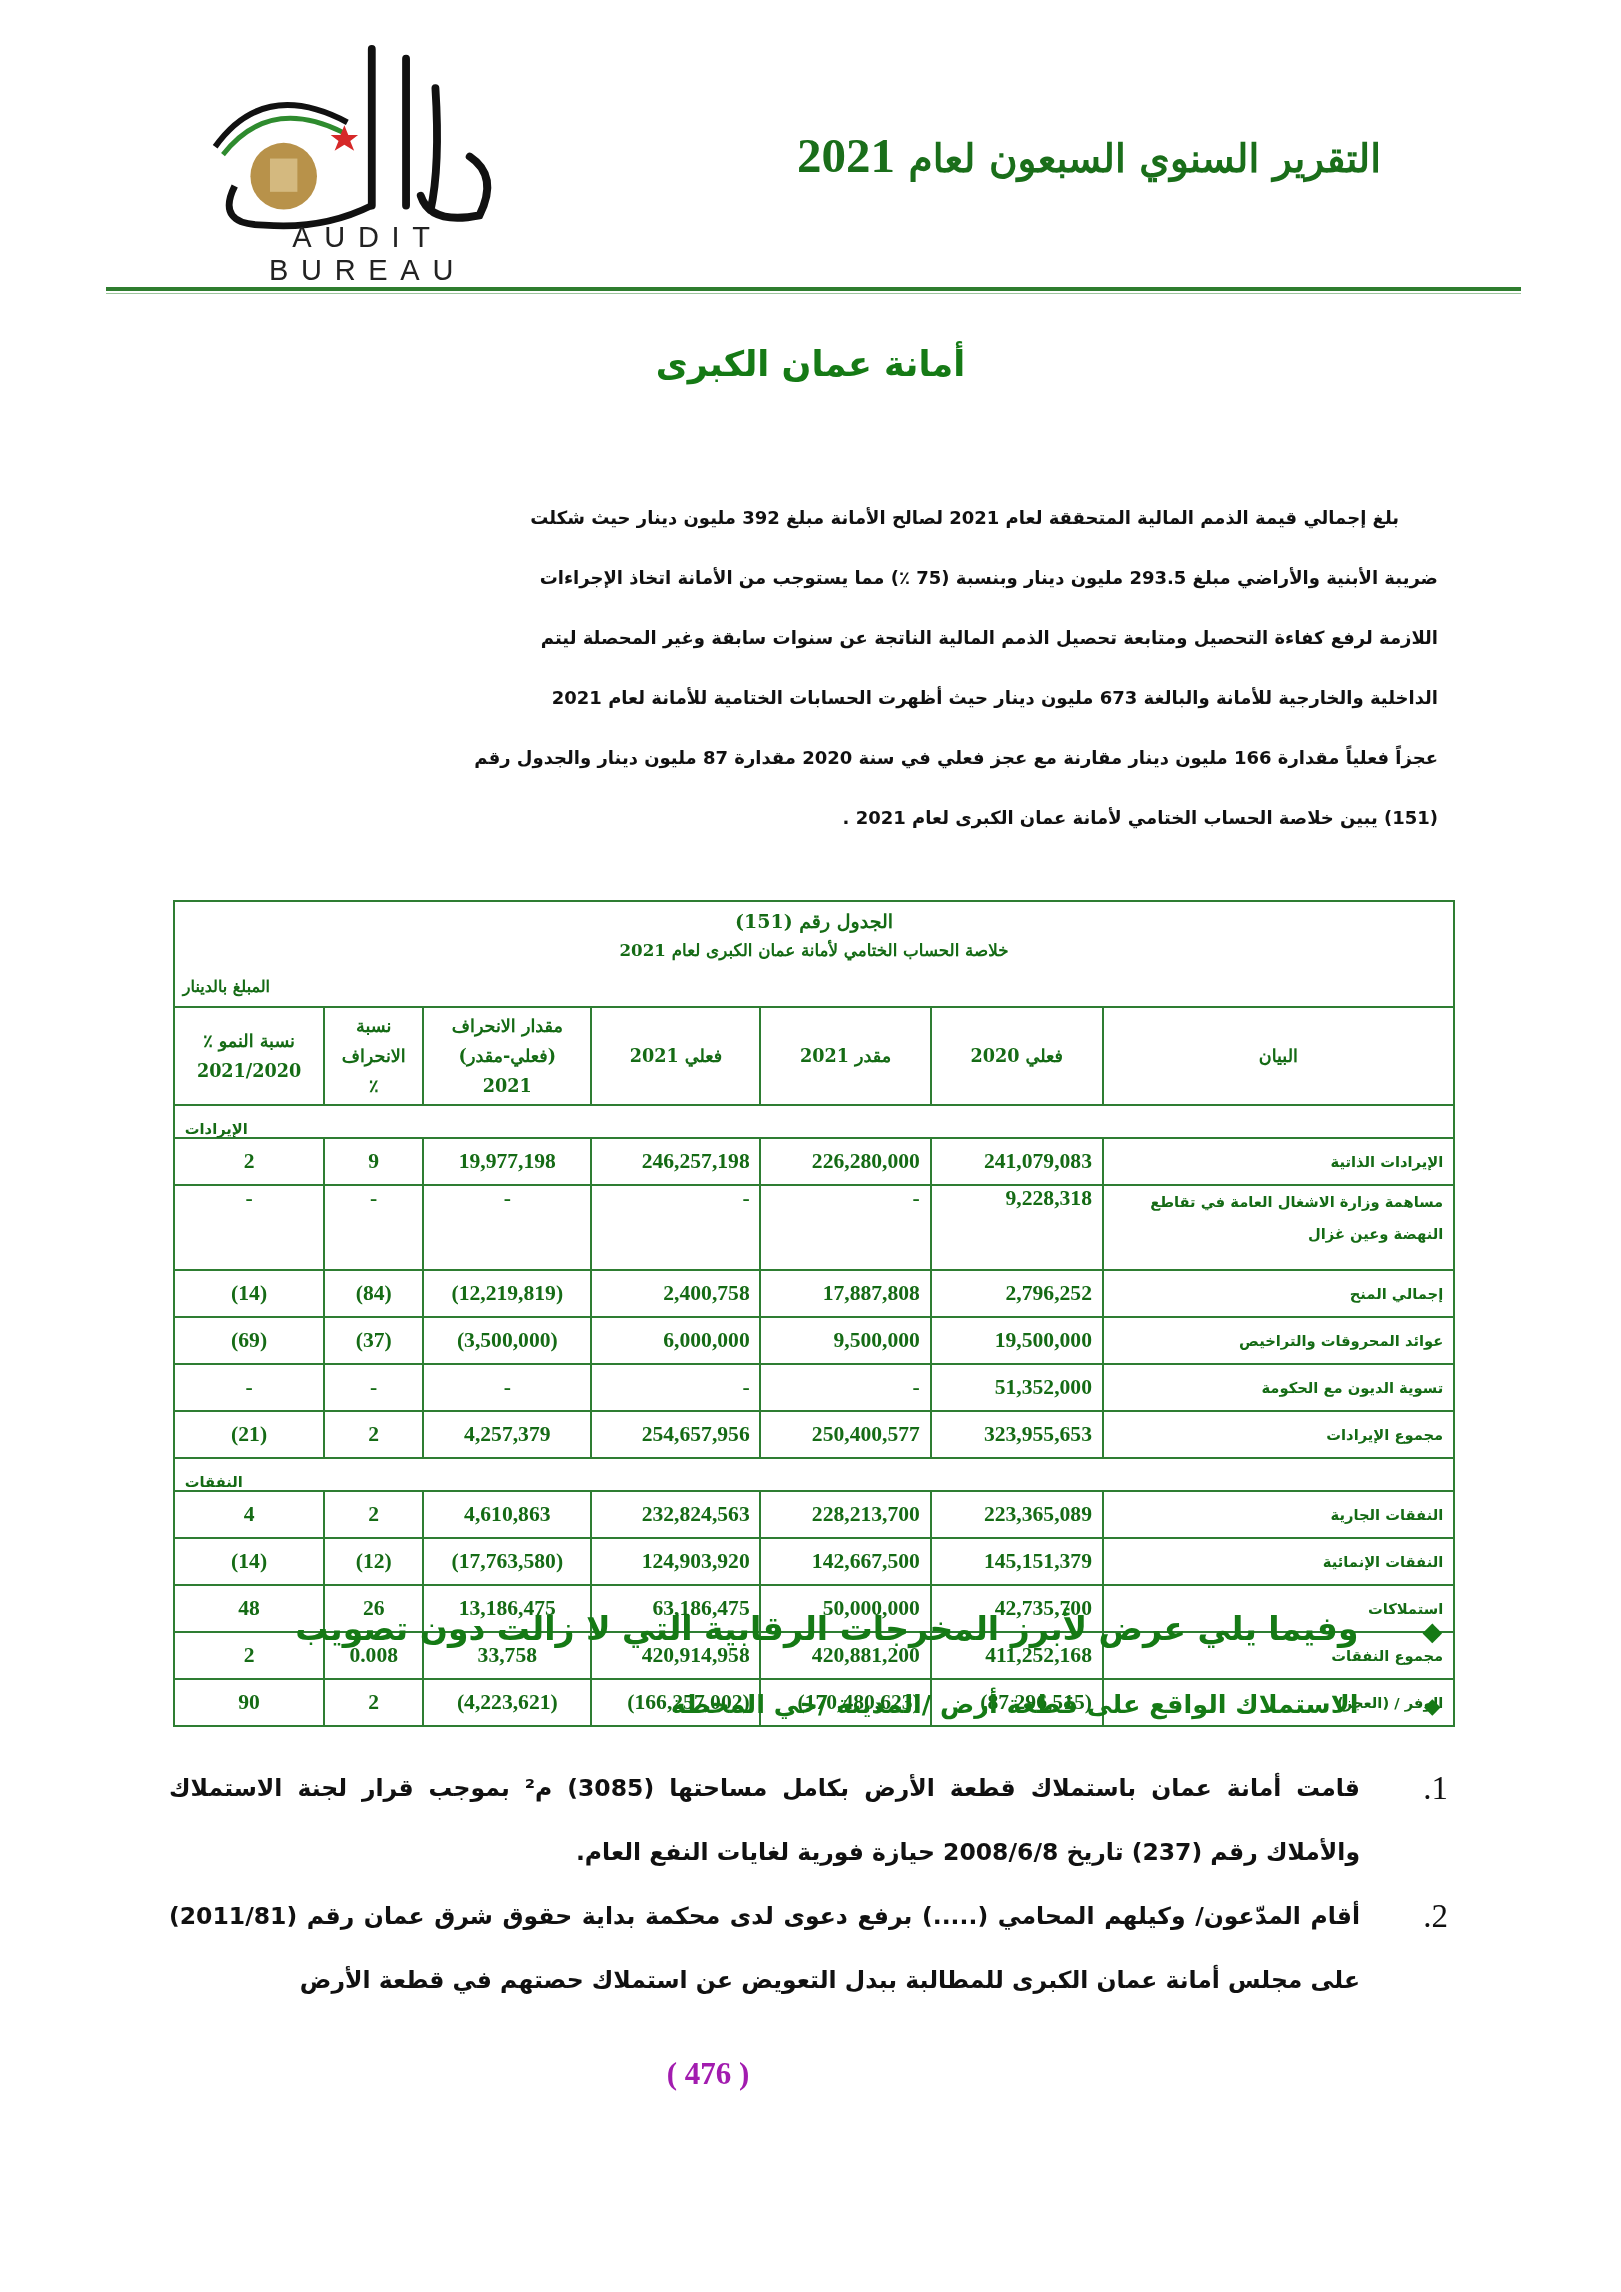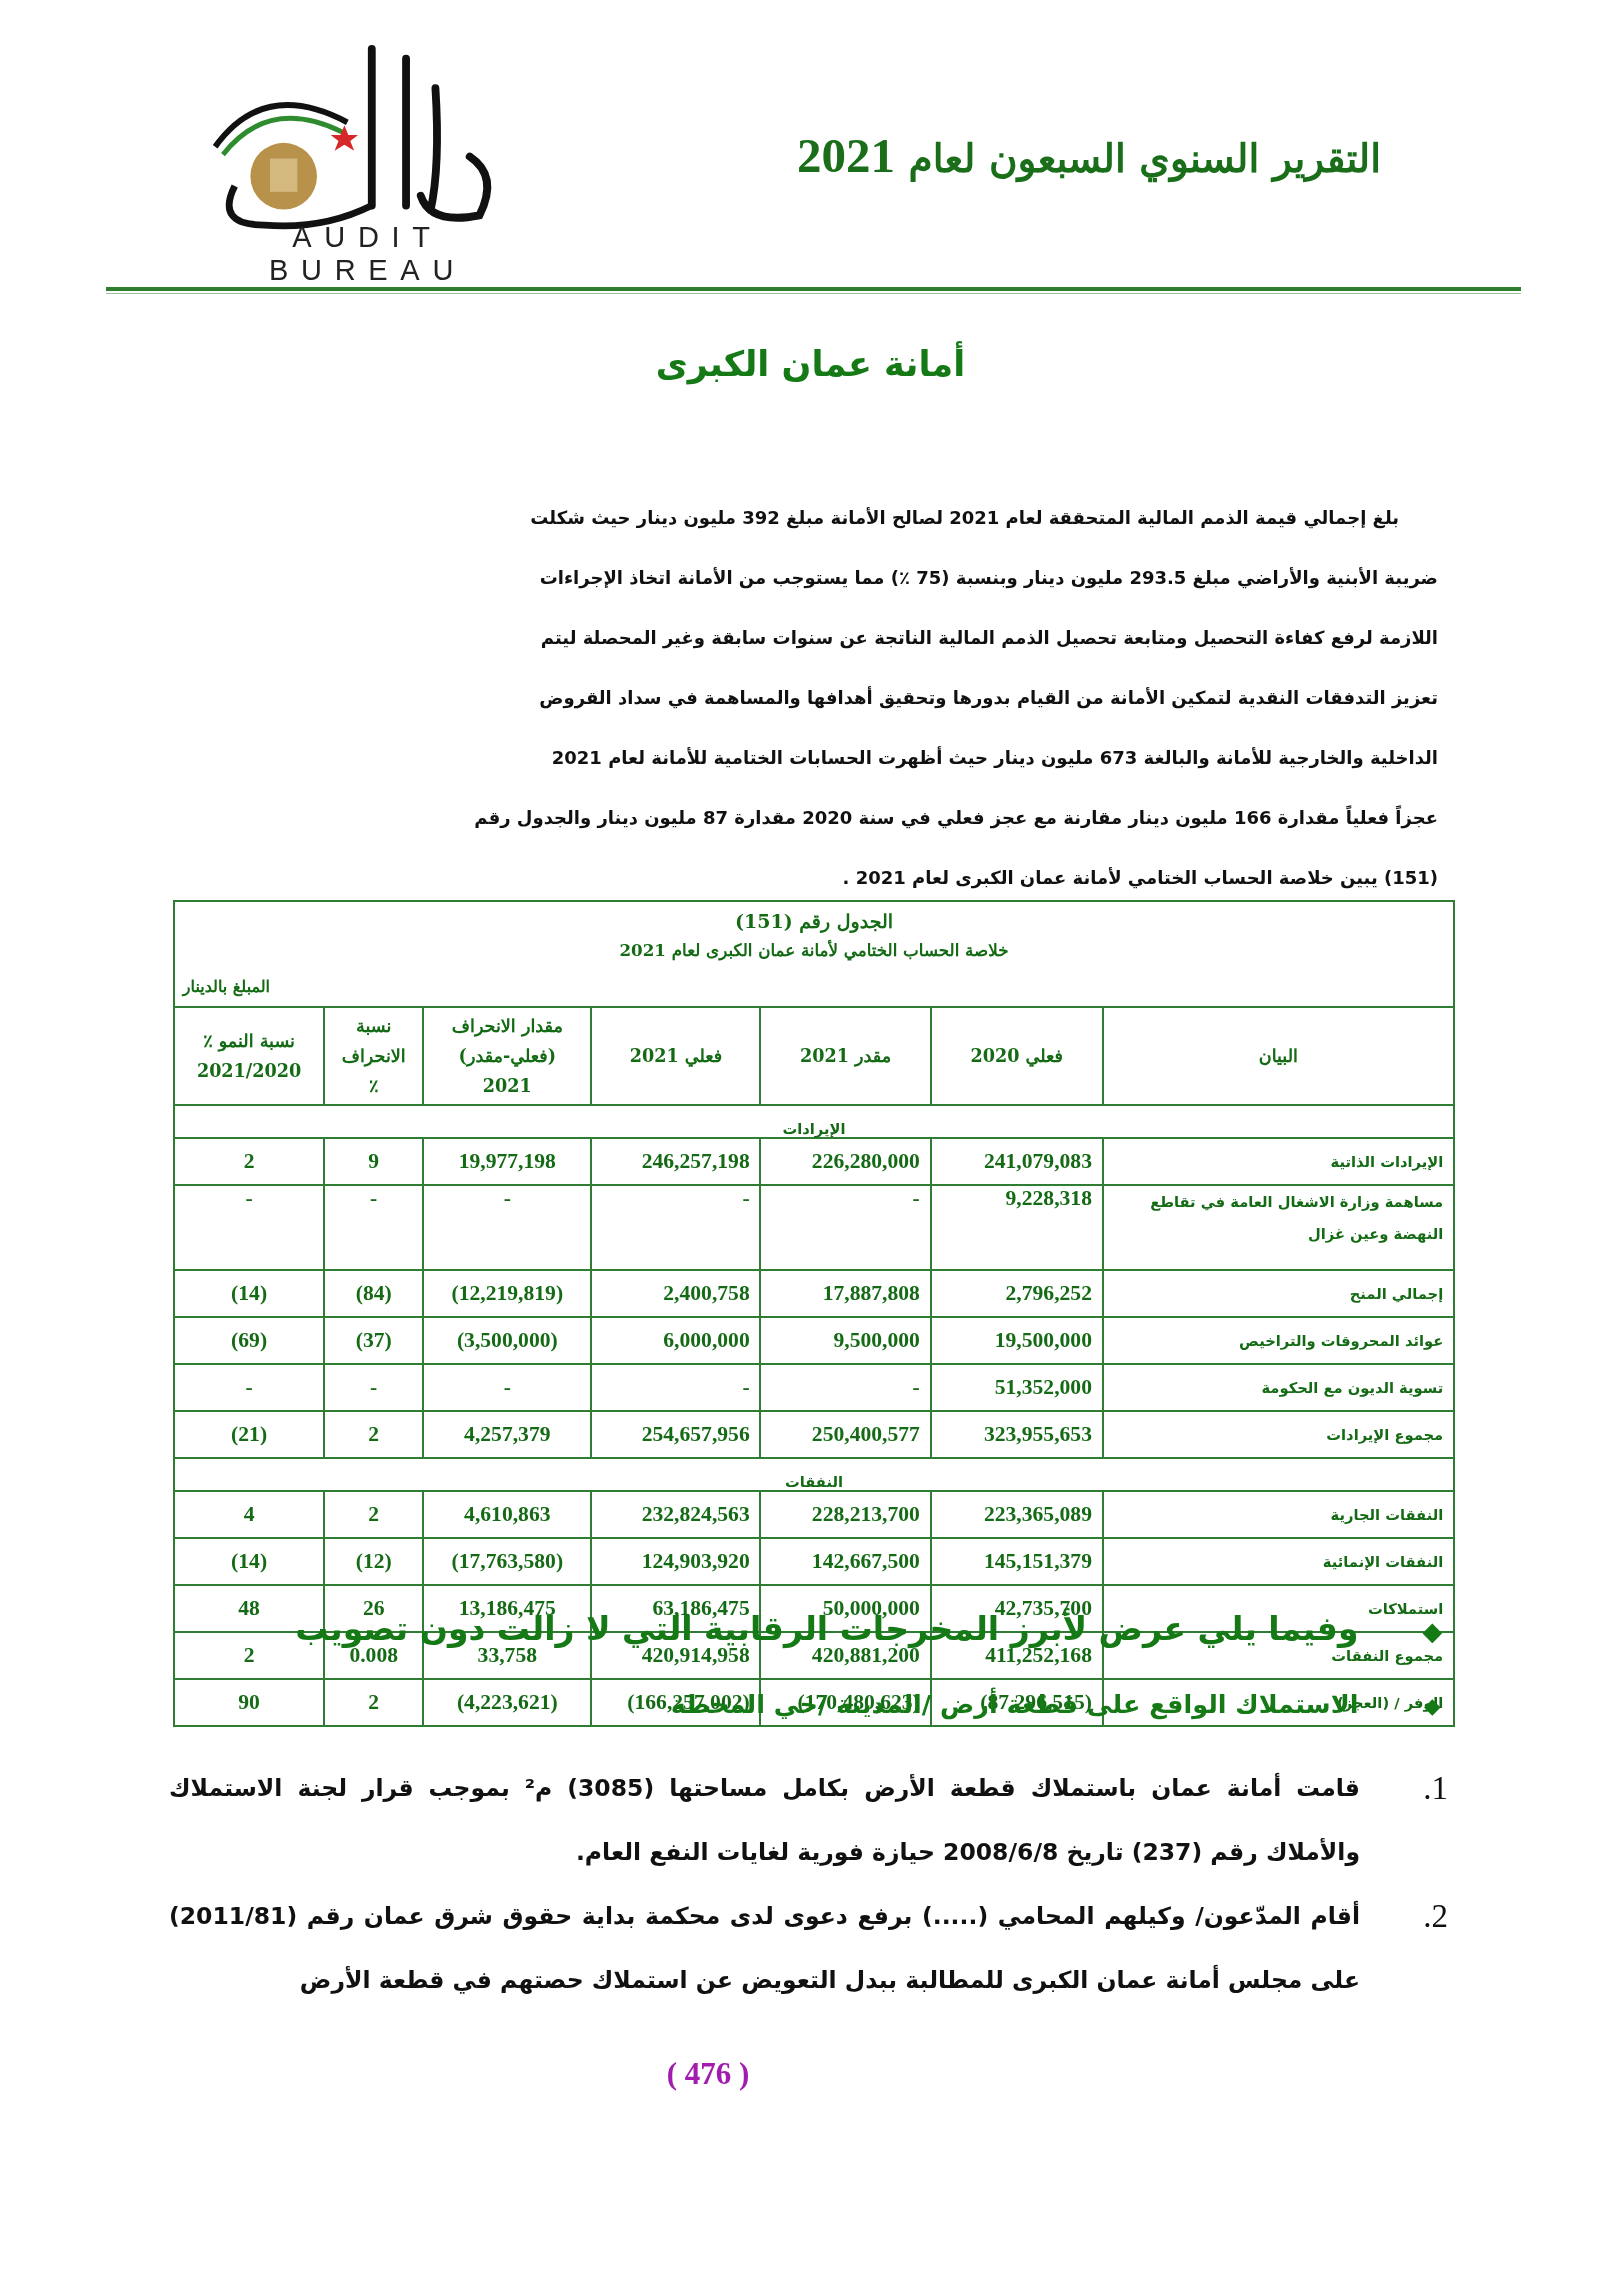--- a/index.html
+++ b/index.html
@@ -29,21 +29,21 @@
   .tbl-head { direction:rtl; text-align:center; color:#156b15; font-family:"DejaVu Serif", serif; font-weight:bold; }
   .tbl-head .t1 { padding-top:8px; font-size:19px; }
   .tbl-head .t2 { padding-top:7.8px; font-size:16.7px; }
   .tbl-head .unit { text-align:left; padding-left:7.8px; font-size:16px; margin-top:17.6px; height:29px; }
   table { border-collapse:collapse; width:100%; direction:rtl; table-layout:fixed; }
   th, td { border:2px solid #2e7d32; color:#156b15; padding:0 9.8px; }
   th { font-family:"DejaVu Serif", serif; font-weight:bold; font-size:17.6px; height:96px; line-height:30px; text-align:center; }
   td { font-family:"Liberation Serif", serif; font-weight:bold; font-size:21.6px; height:31px; text-align:center; }
   td.lbl { font-family:"DejaVu Sans", sans-serif; font-weight:bold; font-size:14.7px; text-align:right; vertical-align:bottom; padding-bottom:14px; }
   td.right { text-align:right; }
-  td.sec { text-align:center; font-family:"DejaVu Sans", sans-serif; font-size:14.7px; height:31px; vertical-align:bottom; border-left:none;border-radius:12px; }
+  td.sec { text-align:left; font-family:"DejaVu Sans", sans-serif; font-size:14.7px; height:31px; vertical-align:bottom; border-left:none;border-radius:12px; }
   td.tall { height:69px; vertical-align:top; }
   td.tall.lbl { vertical-align:top; line-height:32px; padding-top:0; }
   table tr:first-child th { border-top:2px solid #2e7d32; }
   table tr > *:first-child { border-right:none; }
   table tr > *:last-child { border-left:none; }
   table tr:last-child td { border-bottom:none; }
 
   
   .h-bullet { direction:rtl; color:#157a15; font-family:"DejaVu Sans", sans-serif; font-weight:bold; }
   .h1 { right:178px; top:1609px; font-size:33px; }
@@ -82,21 +82,20 @@
 </div>
 <div class="abs header-rule"></div>
 <div class="abs header-rule2"></div>
 
 <div class="abs page-title">أمانة عمان الكبرى</div>
 
 <div class="abs para">
   <div style="padding-right:39px">بلغ إجمالي قيمة الذمم المالية المتحققة لعام 2021 لصالح الأمانة مبلغ 392 مليون دينار حيث شكلت</div>
   <div>ضريبة الأبنية والأراضي مبلغ 293.5 مليون دينار وبنسبة (75 ٪) مما يستوجب من الأمانة اتخاذ الإجراءات</div>
   <div>اللازمة لرفع كفاءة التحصيل ومتابعة تحصيل الذمم المالية الناتجة عن سنوات سابقة وغير المحصلة ليتم</div>
-  <div>تعزيز التدفقات النقدية لتمكين الأمانة من القيام بدورها وتحقيق أهدافها والمساهمة في سداد القروض</div>
   <div>الداخلية والخارجية للأمانة والبالغة 673 مليون دينار حيث أظهرت الحسابات الختامية للأمانة لعام 2021</div>
   <div>عجزاً فعلياً مقدارة 166 مليون دينار مقارنة مع عجز فعلي في سنة 2020 مقدارة 87 مليون دينار والجدول رقم</div>
   <div>(151) يبين خلاصة الحساب الختامي لأمانة عمان الكبرى لعام 2021 .</div>
 </div>
 
 <div class="abs tbl-wrap">
   <div class="tbl-head">
     <div class="t1">الجدول رقم (151)</div>
     <div class="t2">خلاصة الحساب الختامي لأمانة عمان الكبرى لعام 2021</div>
     <div class="unit">المبلغ بالدينار</div>

